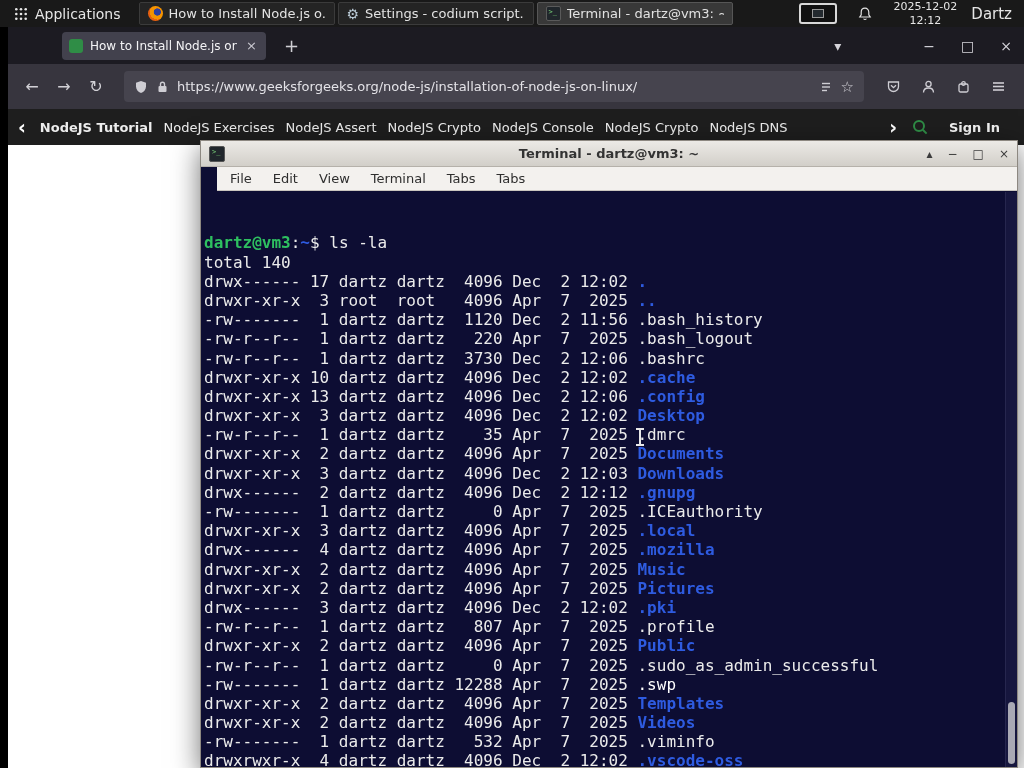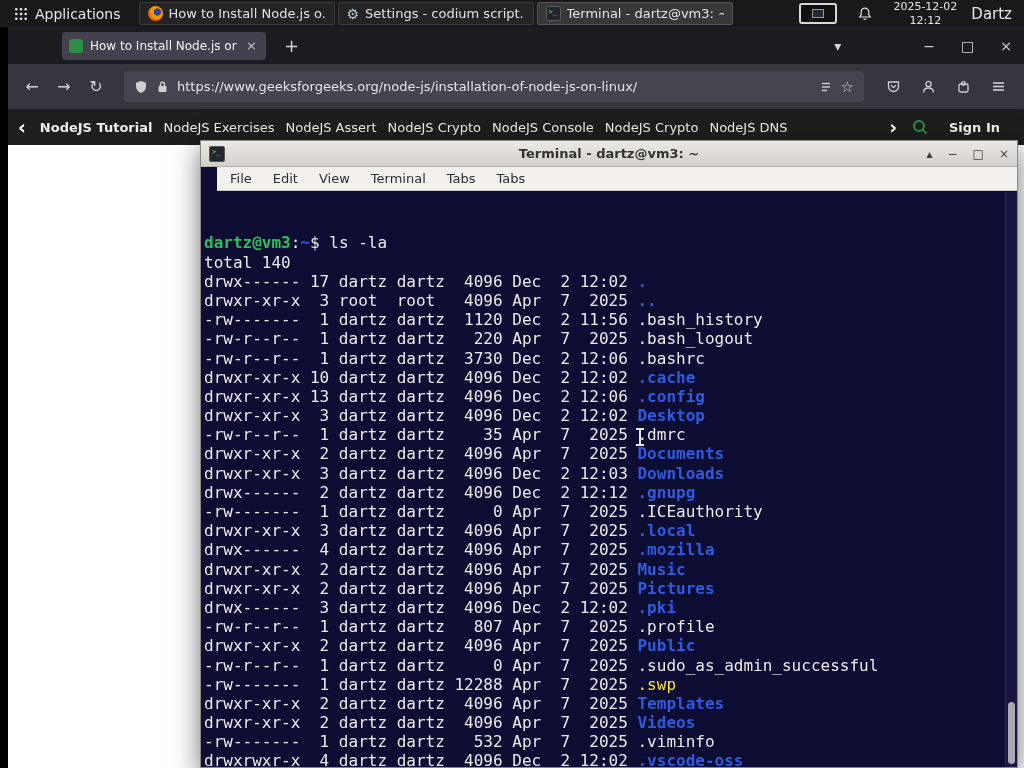--- a/index.html
+++ b/index.html
@@ -75,21 +75,21 @@
   .term-btns { margin-left:auto; display:flex; align-items:center; gap:15px; z-index:1; color:#3c3c3c;
                font-size:12px; }
   .term-menubar { height:24px; background:#f3f1ee; display:flex; align-items:center; gap:21px;
                   padding:0 13px; font-size:13px; color:#2e2e2e; border-bottom:1px solid #c9c5bf;margin-left:16px; }
   .term-screen { position:absolute; left:0; right:0; top:51px; bottom:0; background:#0d0d33;
                  overflow:hidden; padding:3px 0 0 3px; color:#ebebeb; white-space:pre;
                  font-family:"DejaVu Sans Mono", monospace; font-size:16px; line-height:19.2px; }
   .term-line { height:19.2px; }
   .c-green { color:#2ec060; font-weight:bold; }
   .c-blue  { color:#2e5be0; font-weight:bold; }
-  .c-dim   { color:#fde047; }
+  .c-dim   { color:#ffffff; }
   .term-scroll { position:absolute; top:51px; right:0; bottom:0; width:12px; background:#16163e;
                  border-left:1px solid #26264e; }
   .term-thumb { position:absolute; left:2px; right:2px; bottom:3px; height:62px; background:#a9a9b4;
                 border-radius:4px; }
 
   
   .ibeam { position:absolute; left:639px; top:430px; width:2px; height:14px; background:#e8e8e8; z-index:20; }
   .ibeam::before, .ibeam::after { content:""; position:absolute; left:-3px; width:8px; height:2px; background:#e8e8e8; }
   .ibeam::before { top:-2px; } .ibeam::after { bottom:-2px; }
 

